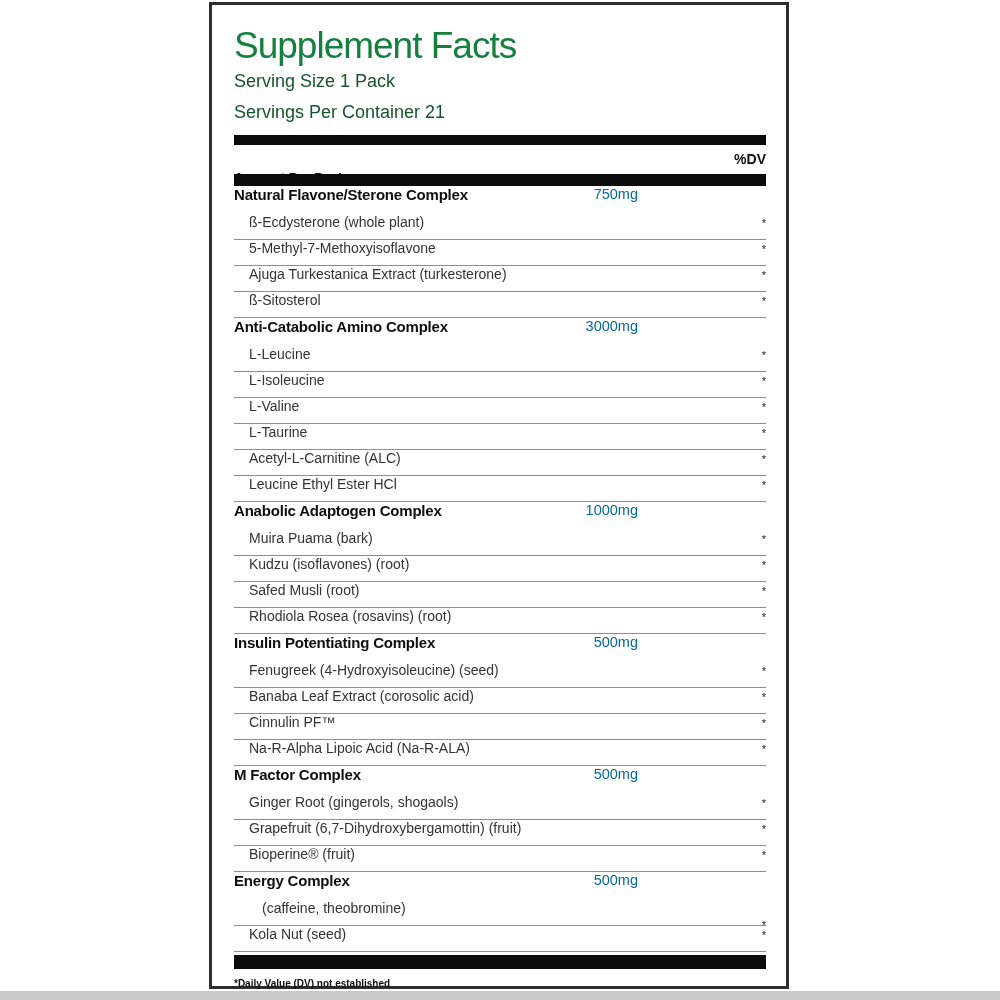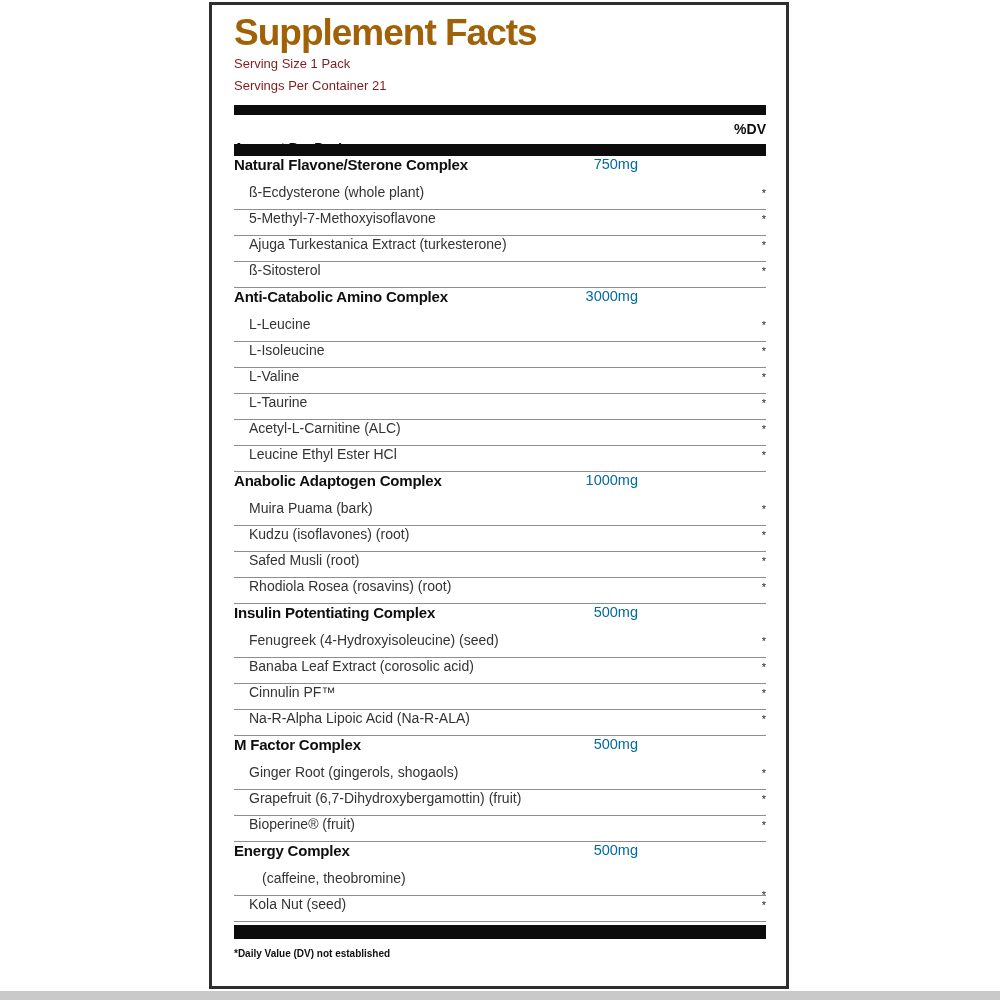--- a/index.html
+++ b/index.html
@@ -10,24 +10,24 @@
   }
   .bottom-strip{
     position:absolute;left:0;top:991px;width:1000px;height:9px;background:#c9c9c9;
   }
   .panel{
     position:absolute;left:209px;top:2px;width:580px;height:987px;
     box-sizing:border-box;border:3px solid #2e2e2e;background:#ffffff;
     padding:8px 20px 0 22px;
   }
   .title{
-    font-size:37px;font-weight:700;letter-spacing:-1px;line-height:1.05;
-    margin-top:1px;color:#a16207;
+    font-size:37px;font-weight:400;letter-spacing:-1px;line-height:1.05;
+    margin-top:14px;color:#15803d;
   }
-  .serving-line{font-size:13px;line-height:1.72;color:#7f1d1d;}
+  .serving-line{font-size:18px;line-height:1.72;color:#14532d;}
   .bar{background:#0c0c0c;width:100%;}
   .bar-thin{height:10px;margin-top:7px;}
   .bar-mid{height:12px;}
   .bar-bottom{height:14px;margin-top:3px;}
   .amount-header-row{display:flex;align-items:center;height:29px;}
   .amount-header{font-size:13.5px;font-weight:700;color:#0d0d0d;margin-top:37px;}
   .dv-header{margin-left:auto;font-size:14px;font-weight:700;color:#0d0d0d;}
   .section-header{display:flex;align-items:flex-start;height:28px;}
   .section-name{font-size:15px;font-weight:700;letter-spacing:-0.2px;color:#0f0f0f;white-space:nowrap;}
   .section-amount{margin-left:auto;margin-right:128px;font-size:14.5px;color:#0369a1;}

